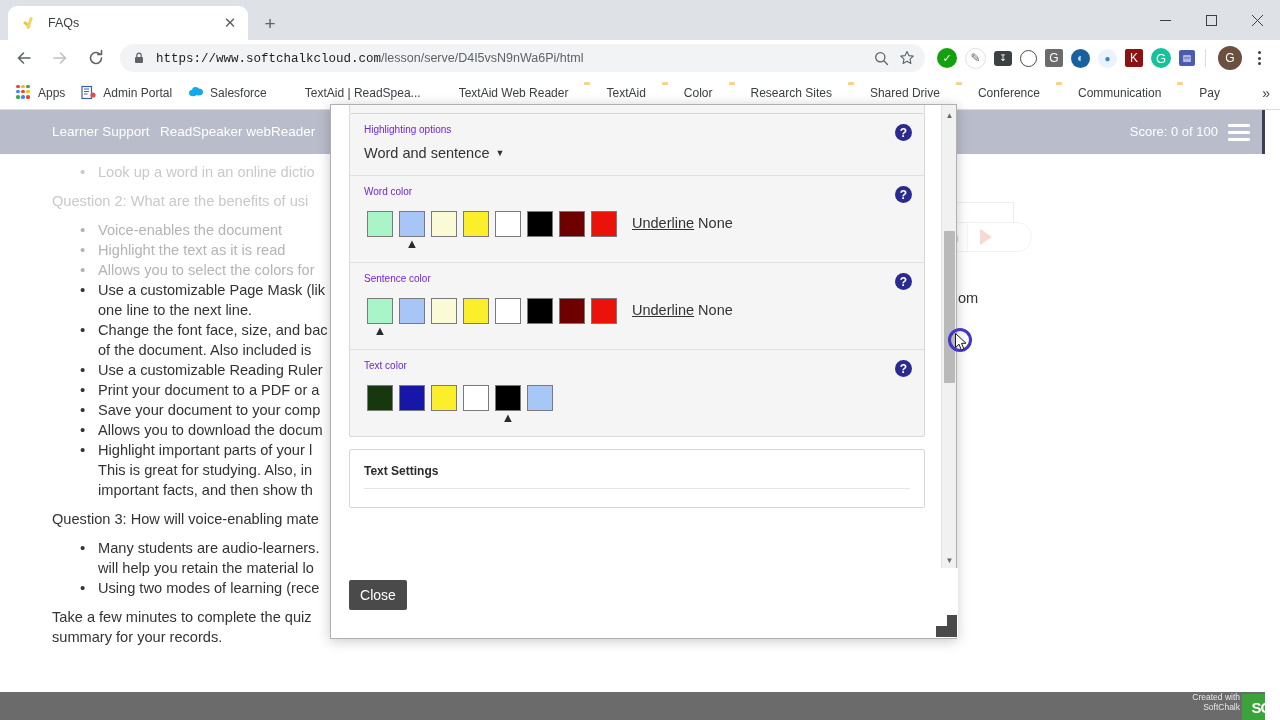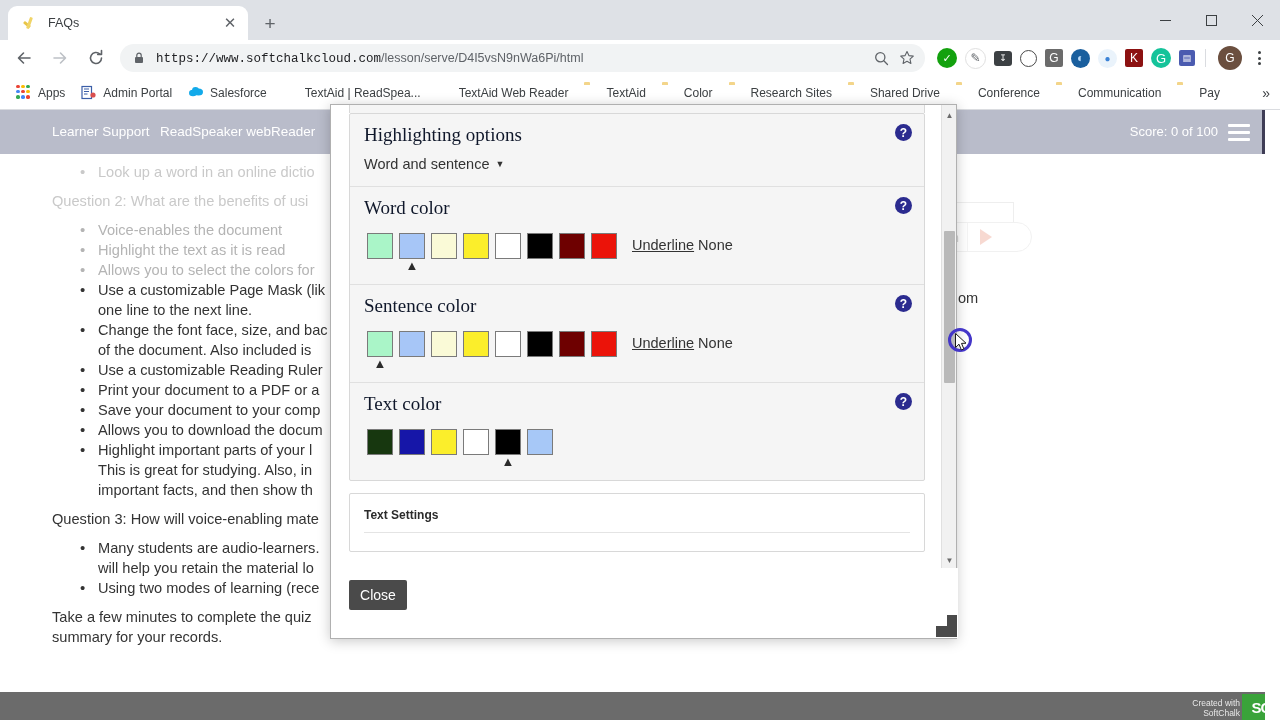--- a/index.html
+++ b/index.html
@@ -219,21 +219,21 @@
     width: 0; height: 0; margin-left: 12px;
     border-left: 12px solid #e8836b; border-top: 8px solid transparent;
     border-bottom: 8px solid transparent;
   }
 
   .footer-bar {
     position: absolute; left: 0; bottom: 0; width: 1280px; height: 28px;
     background: #6b6b6b;
   }
   .footer-credit {
-    position: absolute; right: 40px; bottom: 2px; text-align: right;
+    position: absolute; right: 40px; bottom: 8px; text-align: right;
     font-size: 8.5px; color: #e8e8e8; line-height: 10px;
   }
   .softchalk-logo {
     position: absolute; right: 0; bottom: 0; width: 38px; height: 26px;
     background: #3aa33a; color: #fff; font-size: 15px; font-weight: bold;
     display: flex; align-items: center; justify-content: center;
     letter-spacing: -1px; overflow: hidden;
   }
 
   
@@ -254,21 +254,21 @@
     position: absolute; left: 18px; top: 0; width: 576px; height: 8px;
     background: #f5f5f5; border-left: 1px solid #d8d8d8;
     border-right: 1px solid #d8d8d8; border-top: none;
   }
   .sec {
     border-bottom: 1px solid #e0e0e0; padding: 10px 14px 12px 14px;
     position: relative;
   }
   .sec:last-child { border-bottom: none; }
   .sec-title {
-    font-size: 19px; color: #0f172a; margin-bottom: 8px; font-family: Liberation Serif, serif;
+    font-size: 10px; color: #6d28d9; margin-bottom: 8px;
   }
   .help-icon {
     position: absolute; right: 12px; top: 10px;
     width: 17px; height: 17px; border-radius: 50%; background: #2b2b8f;
     color: #ffffff; font-size: 12px; font-weight: bold;
     display: flex; align-items: center; justify-content: center;
     line-height: 1;
   }
   .dropdown {
     font-size: 14.5px; color: #333333; display: inline-flex;

